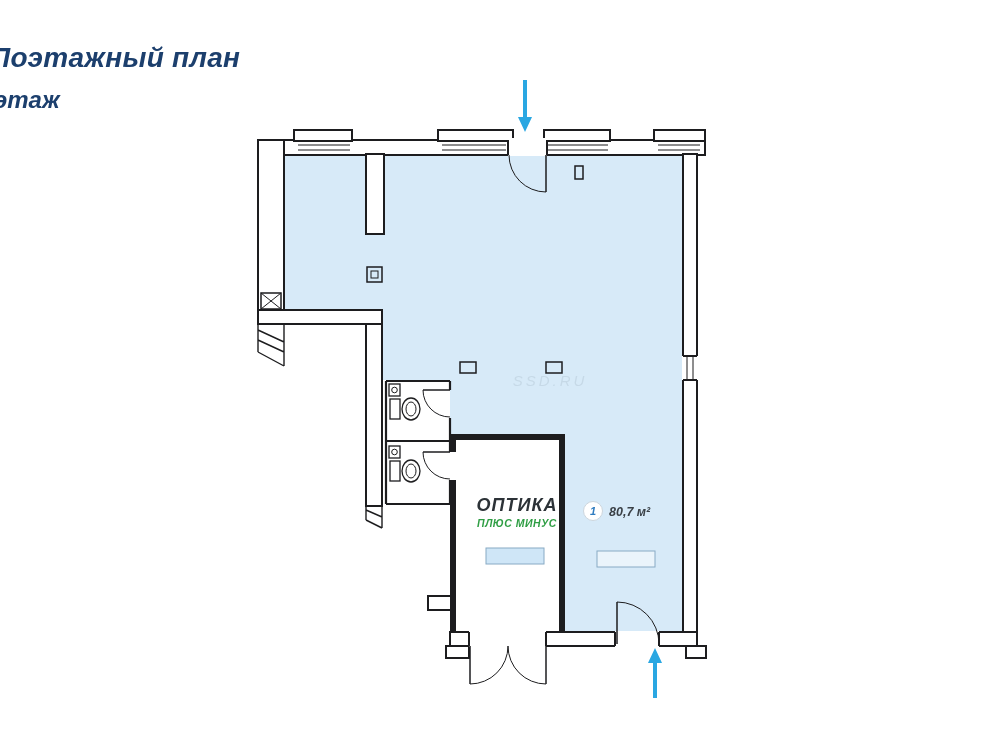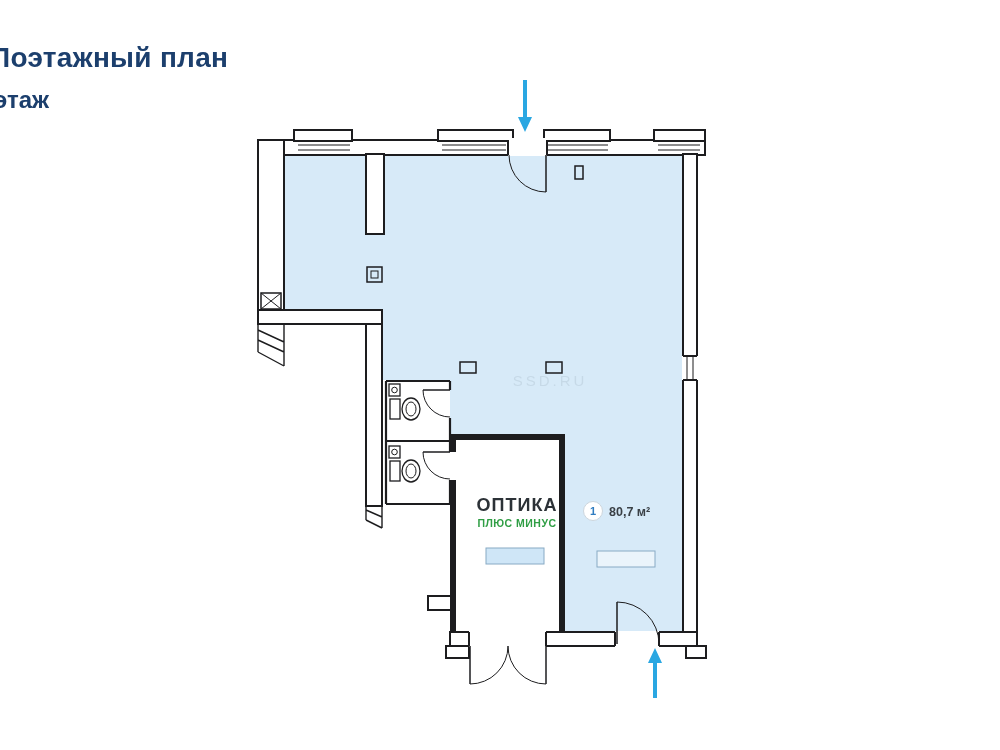--- a/index.html
+++ b/index.html
@@ -1,18 +1,18 @@
 <!DOCTYPE html>
 <html><head>
 <meta charset="utf-8">
 <style>
   html,body{margin:0;padding:0;background:#fff;}
   .canvas{
     position:relative;width:1000px;height:750px;overflow:hidden;
-    background:#fff;font-family:"Liberation Sans",sans-serif;
+    background:#fff;font-family:"Liberation Sans",sans-serif;font-style:italic;
   }
   .header{position:absolute;left:0;top:0;width:400px;}
   .page-title{
     position:absolute;left:-10px;top:42px;margin:0;white-space:nowrap;
     font-size:28px;font-weight:700;color:#1c3f6d;letter-spacing:.3px;
   }
   .floor-subtitle{
     position:absolute;left:-6px;top:86px;margin:0;white-space:nowrap;
     font-size:24px;font-weight:700;color:#1c3f6d;
   }

